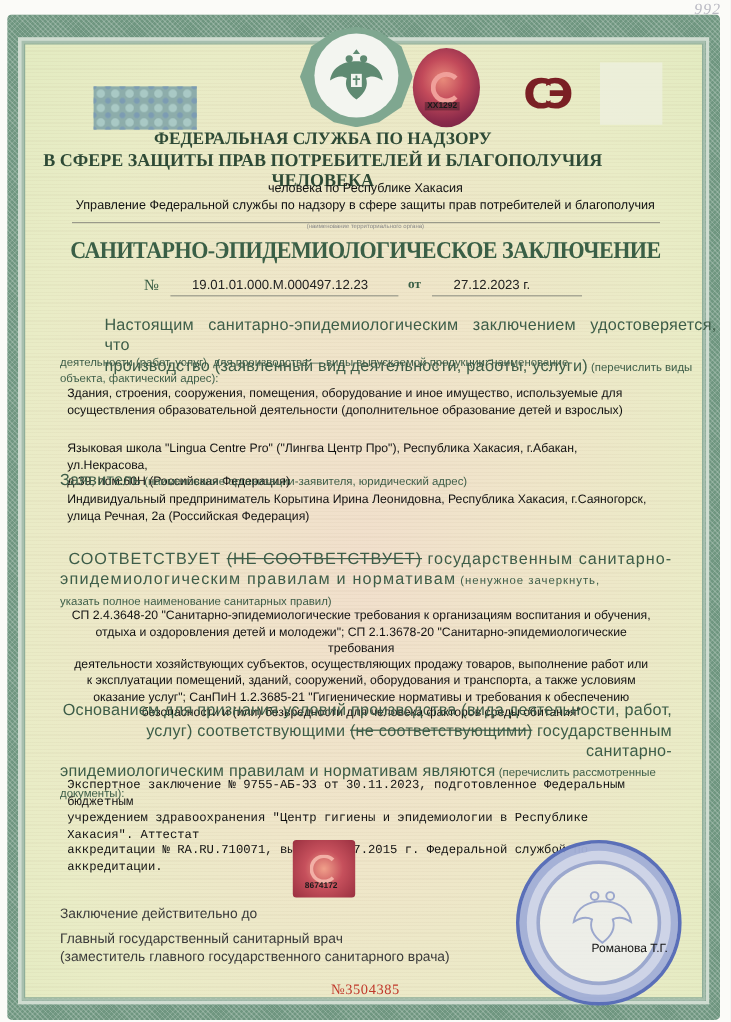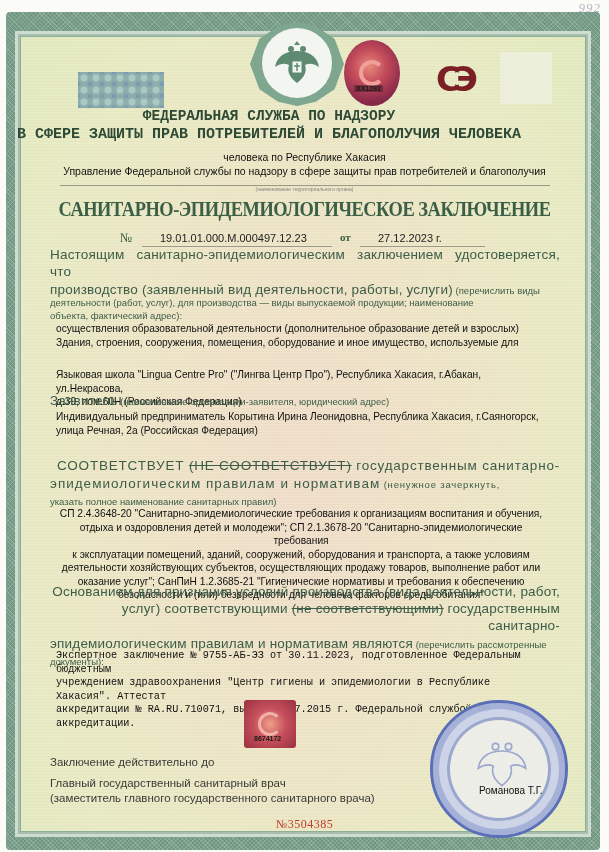--- a/index.html
+++ b/index.html
@@ -35,21 +35,21 @@
   .emblem-inner { position: absolute; left: 262px; top: 28px; width: 70px; height: 70px; border-radius: 50%; background: #f3f5f0; display: flex; align-items: center; justify-content: center; }
   .emblem-inner svg { width: 48px; height: 52px; }
   .holo-seal { position: absolute; left: 344px; top: 40px; width: 56px; height: 66px; border-radius: 50%;
     background: radial-gradient(circle at 45% 40%, #e88a7a 0%, #c24a5a 35%, #8a2a4a 70%, #6a2040 100%);
     display: flex; align-items: center; justify-content: center; }
   .holo-seal .holo-text { position: absolute; bottom: 14px; left: 10px; font-size: 7px; color: #1a1a1a; background: rgba(40,20,30,0.4); padding: 0 2px; font-weight: bold; }
   .holo-seal .ring { width: 26px; height: 26px; border: 4px solid #f0a09a; border-radius: 50%; border-right-color: transparent; }
   .se-logo { position: absolute; left: 436px; top: 62px; font-family: "DejaVu Sans", sans-serif; font-size: 34px; color: #7a1f24; letter-spacing: -8px; font-weight: bold; line-height: 1; }
   .blank-box { position: absolute; left: 500px; top: 52px; width: 52px; height: 52px; background: #eef0de; opacity: 0.8; }
 
-  .agency { position: absolute; left: 0; width: 538px; text-align: center; font-family: Liberation Mono, monospace; font-weight: bold; color: #2e4a36; }
+  .agency { position: absolute; left: 0; width: 538px; text-align: center; font-family: Liberation Serif, serif; font-weight: bold; color: #2e4a36; }
   .agency.l1 { top: 108px; font-size: 14.5px; }
   .agency.l2 { top: 126px; font-size: 15px; }
 
   .territorial { position: absolute; left: 40px; width: 529px; top: 150px; text-align: center; font-size: 10.5px; line-height: 14px; color: #111; }
   .rule { position: absolute; left: 60px; width: 490px; top: 185px; border-top: 1px solid #9a9a8a; }
   .rule-caption { position: absolute; left: 0; width: 609px; top: 186px; text-align: center; font-size: 5px; color: #888; }
 
   .doc-title { position: absolute; left: 0; width: 609px; top: 198px; text-align: center; font-family: "Liberation Serif", serif; font-weight: bold; font-size: 20px; color: #3a5f46; letter-spacing: -0.5px; transform: scaleX(0.92); }
 
   .number-row { position: absolute; top: 232px; left: 120px; width: 380px; font-size: 11px; color: #222; }
@@ -65,21 +65,21 @@
 
   .stamp-holo { position: absolute; left: 244px; top: 700px; width: 52px; height: 48px; background: radial-gradient(circle at 50% 50%, #f0a08a 0%, #c6505c 45%, #9a3040 100%); border-radius: 3px; display: flex; align-items: center; justify-content: center; }
   .stamp-holo .ring { width: 24px; height: 24px; border: 3px solid #f2b0a6; border-radius: 50%; border-right-color: transparent; }
   .stamp-holo .holo-text { position: absolute; bottom: 6px; left: 10px; font-size: 7px; color: #1a1a1a; font-weight: bold; }
 
   .footer-text { position: absolute; left: 50px; font-size: 11.5px; color: #3a3a3a; }
   .serial { position: absolute; left: 0; width: 609px; top: 817px; text-align: center; font-family: "Liberation Serif", serif; font-size: 12px; color: #c0392b; letter-spacing: 0.5px; }
 
   .round-seal { position: absolute; left: 430px; top: 700px; width: 138px; height: 138px; border-radius: 50%; border: 3px solid #5a6fb8; box-shadow: inset 0 0 0 6px rgba(90,111,184,0.35), inset 0 0 0 14px rgba(240,242,248,0.6), inset 0 0 0 17px rgba(90,111,184,0.55); background: rgba(238,240,246,0.7); }
   .round-seal .eagle { position: absolute; left: 43px; top: 32px; width: 52px; height: 58px; opacity: 0.55; }
-  .signature { position: absolute; left: 479px; top: 785px; font-size: 10px; color: #111; }
+  .signature { position: absolute; left: 493px; top: 785px; font-size: 10px; color: #111; }
 </style>
 </head>
 <body>
 
 <div class="corner-note">992</div>
 
 <div class="frame">
   <div class="frame-inner"></div>
 </div>
 
@@ -116,31 +116,31 @@
 
 <div class="doc-title">САНИТАРНО-ЭПИДЕМИОЛОГИЧЕСКОЕ ЗАКЛЮЧЕНИЕ</div>
 
 <div class="number-row">
   <span class="lbl" style="left:0; top:-2px;">№</span>
   <span class="val" style="left:22px; width:190px;">19.01.01.000.М.000497.12.23</span>
   <span class="lbl" style="left:220px; top:-1px; font-size:11px;font-weight:bold;">от</span>
   <span class="val" style="left:240px; width:125px;">27.12.2023 г.</span>
 </div>
 
-<div class="lead" style="top:246px; line-height:17px;">
+<div class="lead" style="top:262px; line-height:17px;margin-left:37px;">
   <div class="big" style="text-align:justify; text-align-last:justify;">Настоящим санитарно-эпидемиологическим заключением удостоверяется, что</div>
   <div><span class="big">производство (заявленный вид деятельности, работы, услуги)</span><span class="small"> (перечислить виды</span></div>
 </div>
 <div class="lead" style="top:297px; line-height:12.5px;">
   <div class="small">деятельности (работ, услуг), для производства — виды выпускаемой продукции; наименование</div>
   <div class="small">объекта, фактический адрес):</div>
 </div>
 <div class="body-text" style="top:322px;">
+  <div>Здания, строения, сооружения, помещения, оборудование и иное имущество, используемые для</div>
   <div>осуществления образовательной деятельности (дополнительное образование детей и взрослых)</div>
-  <div>Здания, строения, сооружения, помещения, оборудование и иное имущество, используемые для</div>
 </div>
 <div class="body-text" style="top:368px;">
   <div>Языковая школа "Lingua Centre Pro" ("Лингва Центр Про"), Республика Хакасия, г.Абакан, ул.Некрасова,</div>
   <div>д.39, пом.60Н (Российская Федерация)</div>
 </div>
 
 <div class="lead" style="top:391px;">
   <span class="big">Заявитель</span><span class="small"> (наименование организации-заявителя, юридический адрес)</span>
 </div>
 <div class="body-text" style="top:410px;">
@@ -152,22 +152,22 @@
   <div class="big" style="letter-spacing:0.8px;">
     <span>СООТВЕТСТВУЕТ</span>
     <span class="strike">(НЕ СООТВЕТСТВУЕТ)</span><span> государственным санитарно-</span>
   </div>
   <div><span class="big" style="letter-spacing:1px;">эпидемиологическим правилам и нормативам</span><span class="small" style="letter-spacing:0.8px;"> (ненужное зачеркнуть,</span></div>
   <div class="small">указать полное наименование санитарных правил)</div>
 </div>
 <div class="body-text" style="top:507px;text-align:center;">
   <div>СП 2.4.3648-20 "Санитарно-эпидемиологические требования к организациям воспитания и обучения,</div>
   <div>отдыха и оздоровления детей и молодежи"; СП 2.1.3678-20 "Санитарно-эпидемиологические требования</div>
+  <div>деятельности хозяйствующих субъектов, осуществляющих продажу товаров, выполнение работ или</div>
   <div>к эксплуатации помещений, зданий, сооружений, оборудования и транспорта, а также условиям</div>
-  <div>деятельности хозяйствующих субъектов, осуществляющих продажу товаров, выполнение работ или</div>
   <div>оказание услуг"; СанПиН 1.2.3685-21 "Гигиенические нормативы и требования к обеспечению</div>
   <div>безопасности и (или) безвредности для человека факторов среды обитания"</div>
 </div>
 
 <div class="lead" style="top:583px; line-height:17px;">
   <div class="big">Основанием для признания условий производства (вида деятельности, работ,</div>
   <div class="big">
     <span>услуг) соответствующими </span><span class="strike">(не соответствующими)</span><span> государственным санитарно-</span>
   </div>
   <div><span class="big">эпидемиологическим правилам и нормативам являются</span><span class="small"> (перечислить рассмотренные</span></div>

